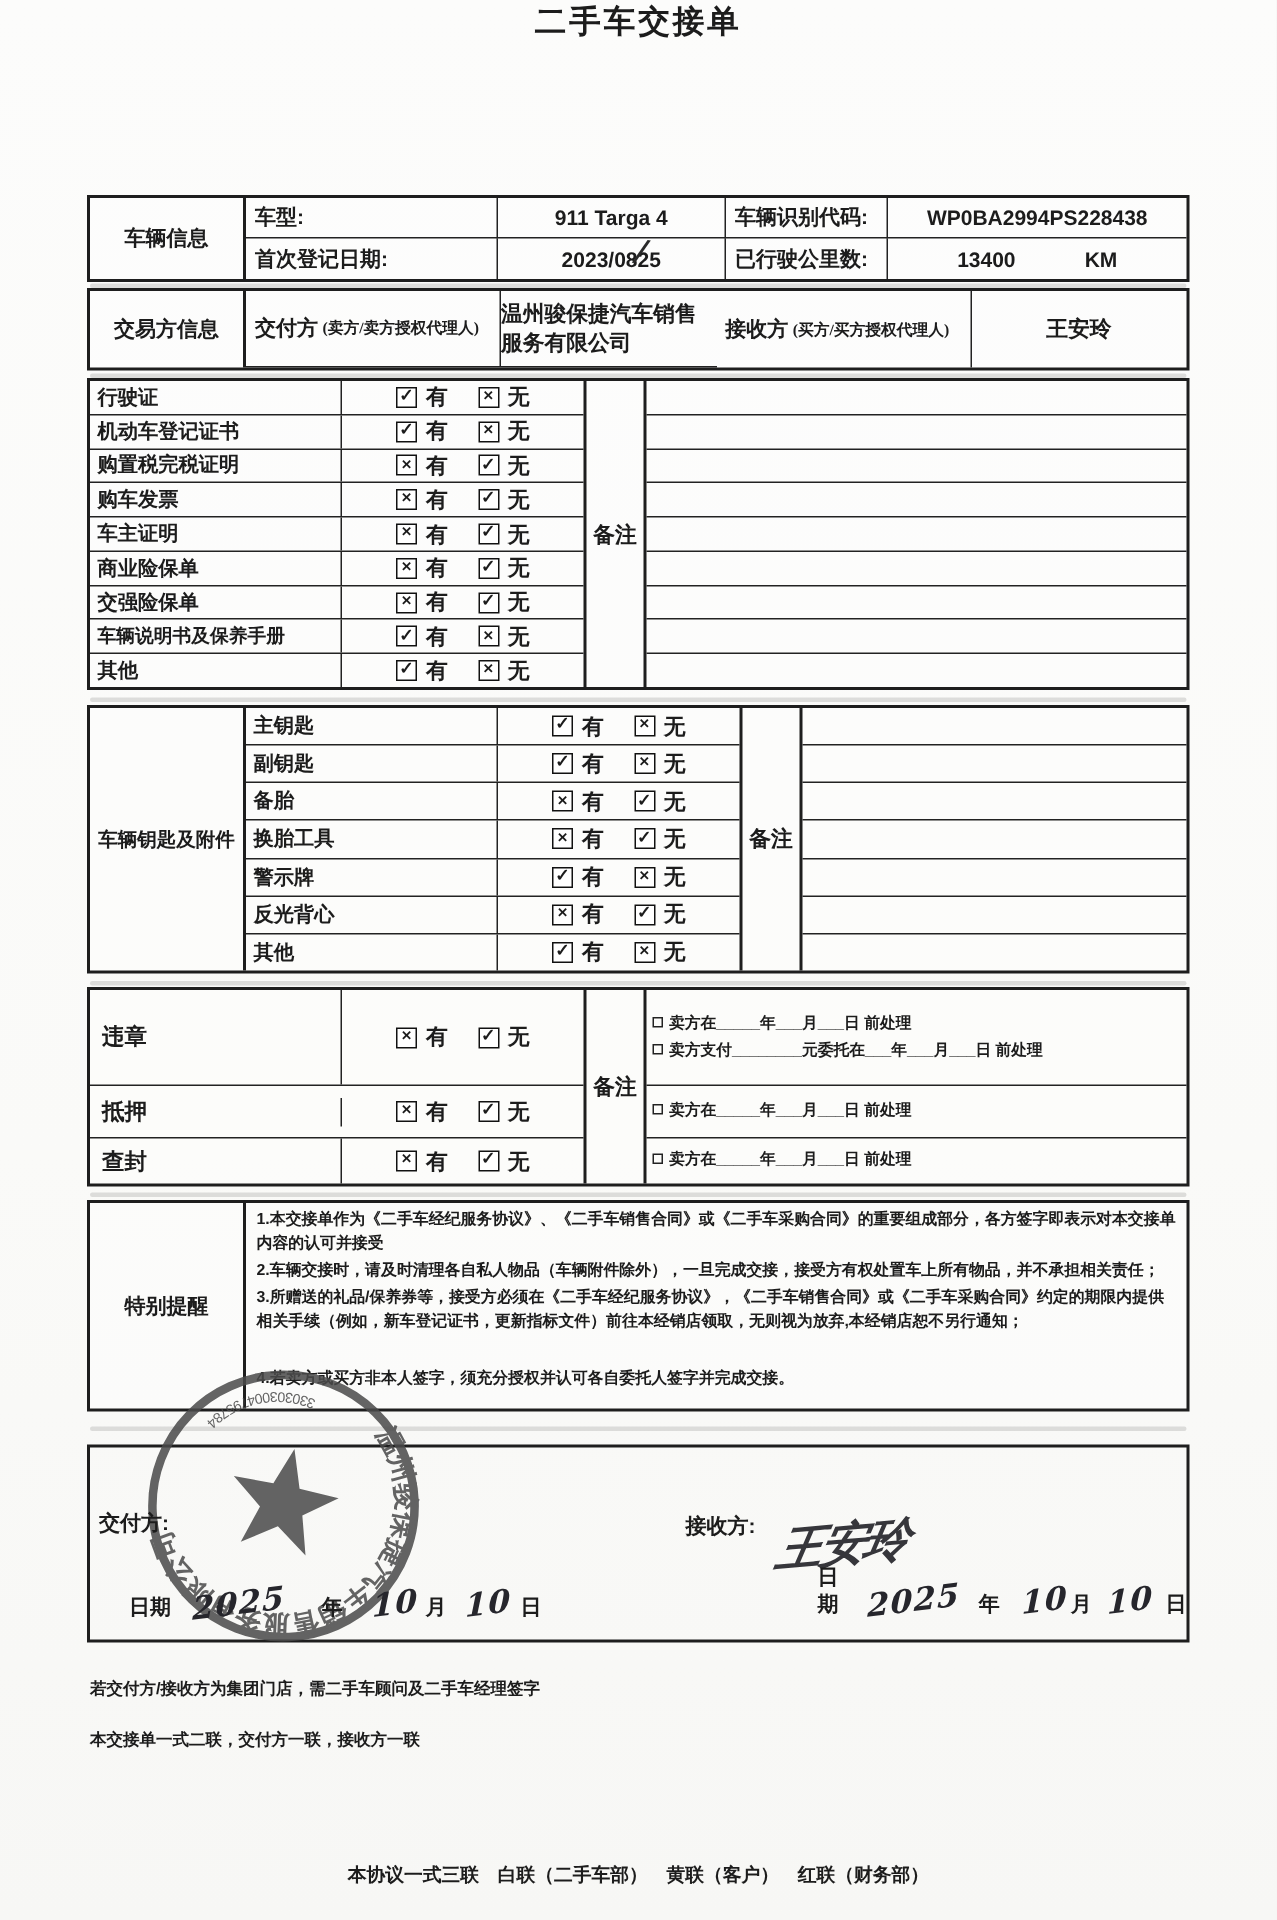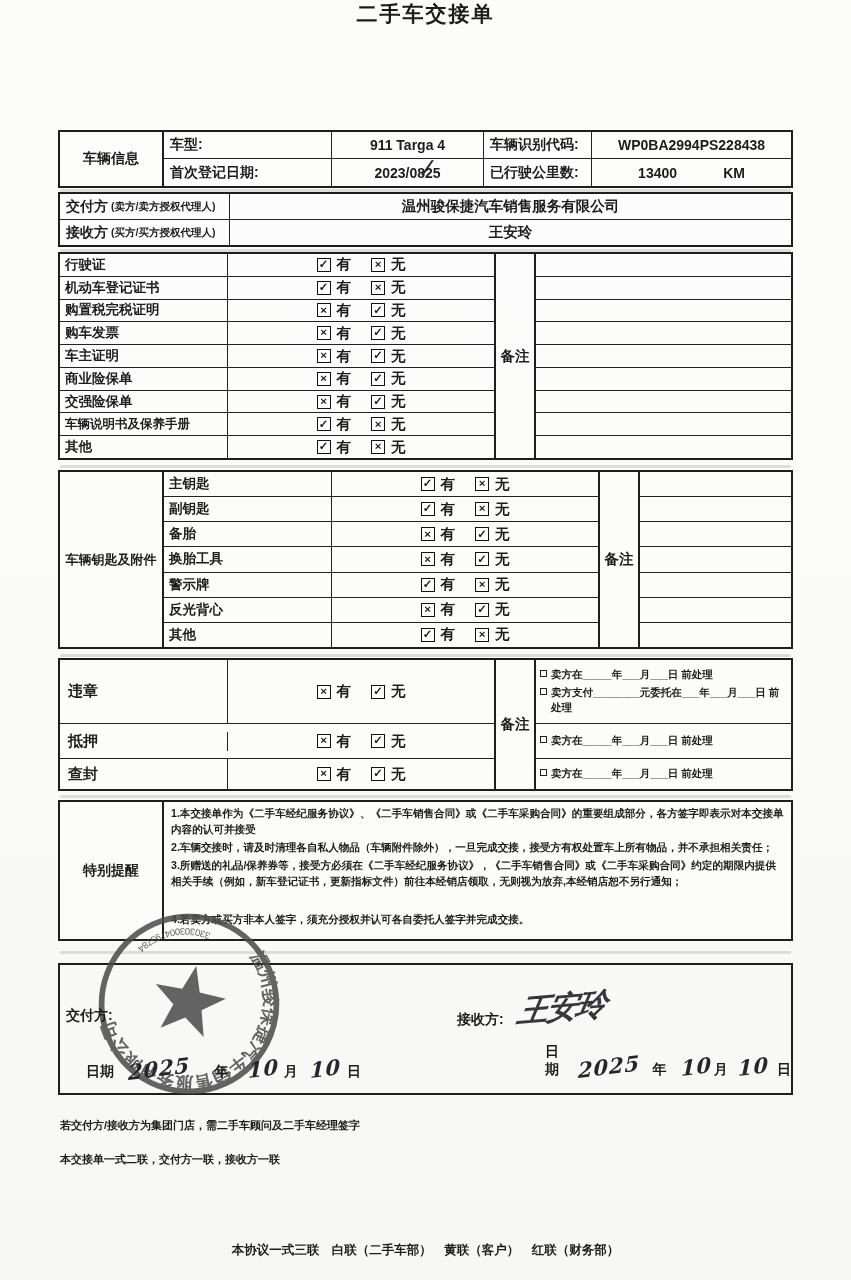--- a/index.html
+++ b/index.html
@@ -40,30 +40,30 @@
   .t1 .c.bot { border-bottom: none; }
   .t1 .c.kmcell { justify-content: space-evenly; }
   .regdate { position: relative; }
   .hand-slash {
     position: absolute; left: 61%; top: -4px; font-family: "DejaVu Serif", serif;
     font-style: italic; font-size: 20px; transform: rotate(8deg); color: #2a2a2a;
   }
 
   
   .t2 { top: 192px; height: 55px; }
-  .t2 .grid { flex: 1; display: flex; flex-direction: column; }
+  .t2 .grid { flex: 1; display: flex; flex-direction: row; font-family: Liberation Serif, serif; }
   .t2 .prow { flex: 1; display: flex; border-bottom: 1.6px solid #222; }
   .t2 .prow:last-child { border-bottom: none; }
   .t2 .plbl { width: 170px; border-right: 1.6px solid #222; display: flex; align-items: center; padding-left: 6px; gap: 3px; flex: none; }
   .t2 .plbl b { font-size: 14px; }
   .t2 .plbl small { font-size: 10.5px; font-weight: 700; }
   .t2 .pval { flex: 1; display: flex; align-items: center; justify-content: center; font-weight: 700; font-size: 14.5px; }
 
   
-  .rowscol { width: 436px; flex: none; display: flex; flex-direction: column; border-right: 2px solid #1e1e1e; }
+  .rowscol { width: 331px; flex: none; display: flex; flex-direction: column; border-right: 2px solid #1e1e1e; }
   .crow { flex: 1; display: flex; border-bottom: 1.6px solid #222; }
   .crow:last-child { border-bottom: none; }
   .item { width: 168px; flex: none; border-right: 1.6px solid #222; display: flex; align-items: center; padding-left: 5px; font-weight: 700; font-size: 13.5px; }
   .marks { flex: 1; display: flex; align-items: center; justify-content: center; font-weight: 700; font-size: 14.5px; }
   .cb { width: 14px; height: 14px; border: 1.9px solid #111; display: inline-flex; align-items: center; justify-content: center; font-size: 11.5px; font-weight: 700; line-height: 1; margin-right: 6px; background: #fff; }
   .pairgap { width: 20px; }
   .remcell { width: 40px; flex: none; border-right: 2px solid #1e1e1e; display: flex; align-items: center; justify-content: center; font-weight: 700; font-size: 14.5px; }
   .linescol { flex: 1; display: flex; flex-direction: column; }
   .line { flex: 1; border-bottom: 1.6px solid #222; }
   .line:last-child { border-bottom: none; }
@@ -88,21 +88,21 @@
   
   .t6 { top: 800px; height: 141px; }
   .remtext { flex: 1; padding: 4px 7px; font-size: 10.6px; font-weight: 700; line-height: 1.5; }
   .remtext p { margin-bottom: 2px; }
   .remtext p.p4 { margin-top: 23px; }
 
   
   .sigbox { top: 963px; height: 132px; left: 58px; width: 735px; border: 2.4px solid #1e1e1e; position: absolute; }
   .plabel { font-weight: 700; font-size: 14px; }
   .deliverer-label { position: absolute; left: 6px; top: 42px; }
-  .receiver-row { position: absolute; left: 397px; top: 22px; display: flex; align-items: flex-end; }
+  .receiver-row { position: absolute; left: 397px; top: 44px; display: flex; align-items: flex-start; }
   .dateline { position: absolute; display: flex; align-items: flex-end; font-weight: 700; font-size: 14px; }
   .dl-left { left: 26px; bottom: 12px; }
   .dl-right { left: 485px; bottom: 14px; }
   .hand { font-family: "DejaVu Serif", serif; font-style: italic; font-weight: 700; color: #26262c; }
   .hw-num { font-size: 21px; display: inline-block; transform: rotate(-7deg) skewX(-8deg); letter-spacing: 1px; }
   .sig-name { font-size: 31px; display: inline-block; transform: rotate(-5deg) skewX(-16deg); letter-spacing: -2px; opacity: .92; margin-left: 14px; }
 
   .stamp-svg { position: absolute; left: 34px; top: -56px; transform: rotate(156deg); opacity: .85; }
 
   
@@ -137,20 +137,21 @@
       <div class="c bot last kmcell">
         <span>13400</span>
         <span>KM</span>
       </div>
     </div>
   </div>
 
   <div class="abs smudge" style="top:189px"></div>
 
   <div class="abs tbl t2">
+    <div class="seccell">交易方信息</div>
     <div class="grid">
       <div class="prow">
         <div class="plbl">
           <b>交付方</b>
           <small>(卖方/卖方授权代理人)</small>
         </div>
         <div class="pval">温州骏保捷汽车销售服务有限公司</div>
       </div>
       <div class="prow">
         <div class="plbl">

